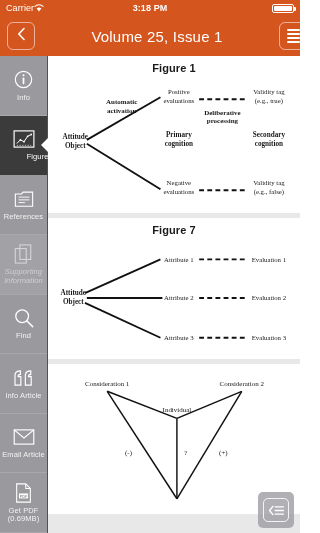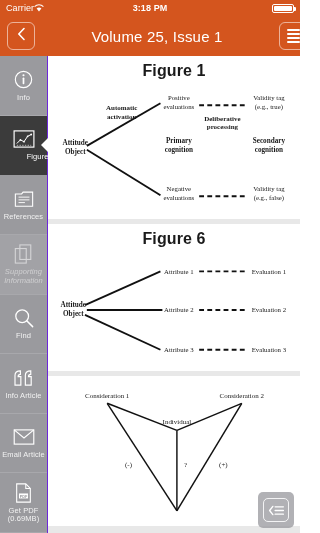--- a/index.html
+++ b/index.html
@@ -82,21 +82,21 @@
   
   .content {
     position:absolute; top:56px; left:48px; right:0; bottom:0;
     background:#e8e8e8; overflow:hidden;
   }
   .fig-card {
     background:#ffffff; margin:0 0 5px 0; padding:6px 4px 8px 4px;
     position:relative;
   }
   .fig-title {
-    text-align:center; font-size:16px; font-weight:bold; color:#1a1a1a;
+    text-align:center; font-size:11px; font-weight:bold; color:#1a1a1a;
     letter-spacing:.1px; margin-bottom:2px;
   }
   .fig-body { position:relative; width:100%; }
   .fig-body svg { display:block; width:100%; }
 
   .fab {
     position:absolute; right:6px; bottom:5px;
     width:36px; height:36px; border-radius:5px;
     background:rgba(155,155,160,.78);
     display:flex; align-items:center; justify-content:center;
@@ -281,21 +281,21 @@
             <text x="131" y="63" font-size="7.4" font-weight="bold">Primary</text>
             <text x="131" y="72" font-size="7.4" font-weight="bold">cognition</text>
             <text x="224" y="63" font-size="7.4" font-weight="bold">Secondary</text>
             <text x="224" y="72" font-size="7.4" font-weight="bold">cognition</text>
           </g>
         </svg>
       </div>
     </div>
 
     <div class="fig-card">
-      <div class="fig-title">Figure 6</div>
+      <div class="fig-title">Figure 7</div>
       <div class="fig-body">
         <svg viewBox="0 0 252 117" preserveAspectRatio="xMidYMid meet" aria-hidden="true">
 
           <line x1="34" y1="57" x2="112" y2="22" stroke="#111" stroke-width="1.9"></line>
           <line x1="36" y1="62" x2="114" y2="62" stroke="#111" stroke-width="1.9"></line>
           <line x1="34" y1="67" x2="112" y2="103" stroke="#111" stroke-width="1.9"></line>
 
           <line x1="152" y1="22" x2="200" y2="22" stroke="#111" stroke-width="1.9" stroke-dasharray="5,3.4"></line>
           <line x1="152" y1="62" x2="200" y2="62" stroke="#111" stroke-width="1.9" stroke-dasharray="5,3.4"></line>
           <line x1="152" y1="103" x2="200" y2="103" stroke="#111" stroke-width="1.9" stroke-dasharray="5,3.4"></line>

